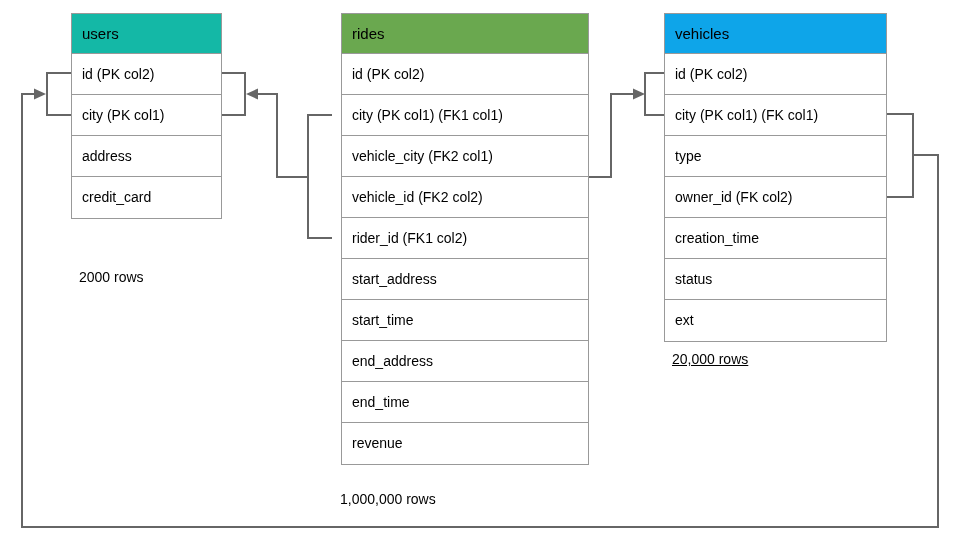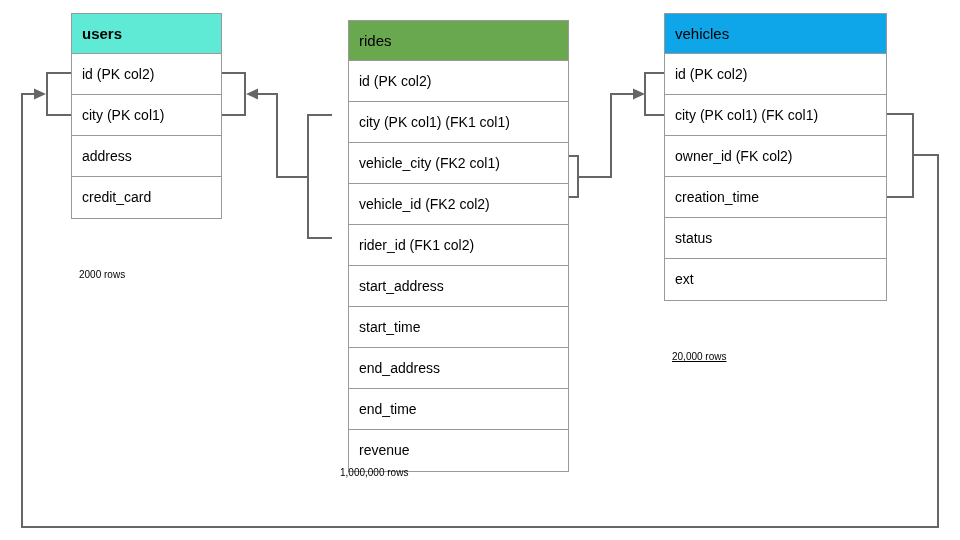--- a/index.html
+++ b/index.html
@@ -30,28 +30,28 @@
   .cell {
     height: 41px; line-height: 40px;
     padding-left: 10px;
     font-size: 14px;
     white-space: nowrap;
     border-bottom: 1px solid var(--tborder, #999999);
     background: #fff;
   }
   .cell:last-child { border-bottom: none; }
 
-  .rowcount { position: absolute; z-index: 1; font-size: 10px; color: #000; }
+  .rowcount { position: absolute; z-index: 1; font-size: 14px; color: #000; }
 
   #t-users    { left: 71px;  top: 13px; width: 151px; }
-  #t-rides    { left: 348px; top: 13px; width: 221px; margin-top: 7px; }
+  #t-rides    { left: 341px; top: 13px; width: 248px; }
   #t-vehicles { left: 664px; top: 13px; width: 223px; }
 
   #c-users    { left: 79px;  top: 269px; }
-  #c-rides    { left: 340px; top: 467px; }
+  #c-rides    { left: 340px; top: 491px; }
   #c-vehicles { left: 672px; top: 351px; text-decoration: underline; }
 </style>
 </head>
 <body>
 
 <div class="canvas">
 
   <svg class="connectors" viewBox="0 0 960 540" xmlns="http://www.w3.org/2000/svg" aria-hidden="true">
 
     <path d="M 71 73 L 47 73 L 47 115 L 71 115"></path>
@@ -70,21 +70,21 @@
 
     <path d="M 553 156 L 578 156 L 578 197 L 553 197"></path>
 
     <path d="M 578 177 L 611 177 L 611 94 L 633 94"></path>
     <polygon points="645,94 633,88.5 633,99.5"></polygon>
 
     <path d="M 664 73 L 645 73 L 645 115 L 664 115"></path>
   </svg>
 
   <div class="table" id="t-users">
-    <div class="thead" style="background: #5eead4; font-weight: bold;">users</div>
+    <div class="thead" style="background: #14b8a6;">users</div>
     <div class="tbody">
         <div class="cell">id (PK col2)</div>
         <div class="cell">city (PK col1)</div>
         <div class="cell">address</div>
         <div class="cell">credit_card</div>
       </div>
   </div>
   <div class="rowcount" id="c-users">2000 rows</div>
 
   <div class="table" id="t-rides">
@@ -102,20 +102,21 @@
         <div class="cell">revenue</div>
       </div>
   </div>
   <div class="rowcount" id="c-rides">1,000,000 rows</div>
 
   <div class="table" id="t-vehicles">
     <div class="thead" style="background: #0ea5e9;">vehicles</div>
     <div class="tbody">
         <div class="cell">id (PK col2)</div>
         <div class="cell">city (PK col1) (FK col1)</div>
+        <div class="cell">type</div>
         <div class="cell">owner_id (FK col2)</div>
         <div class="cell">creation_time</div>
         <div class="cell">status</div>
         <div class="cell">ext</div>
       </div>
   </div>
   <div class="rowcount" id="c-vehicles">20,000 rows</div>
 
 </div>
 

